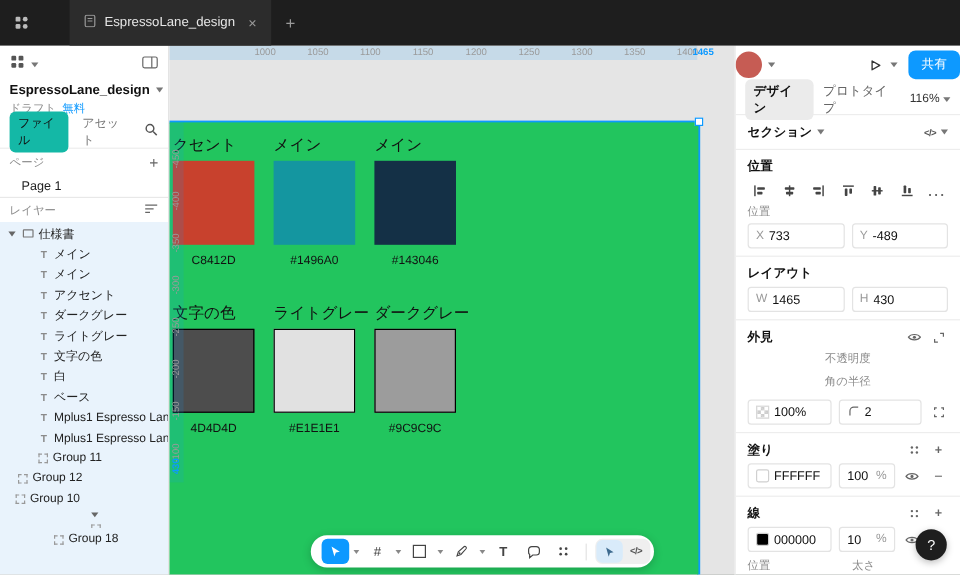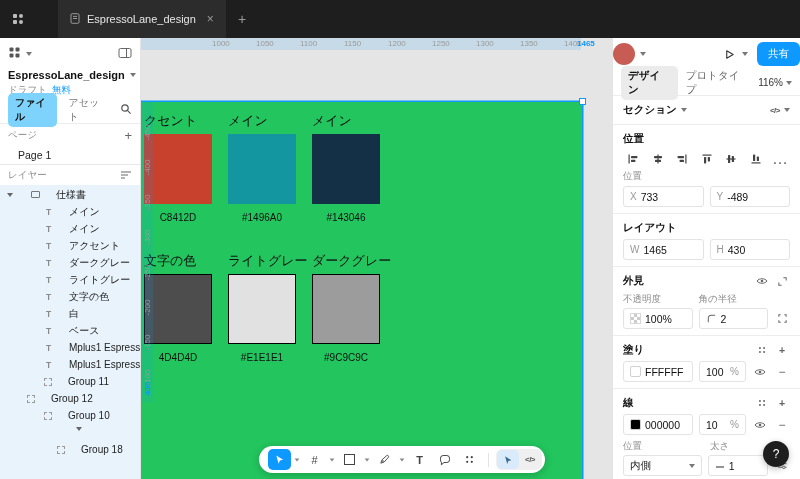--- a/index.html
+++ b/index.html
@@ -20,27 +20,27 @@
   
   .left{position:absolute;top:38px;left:0;width:140px;bottom:0;background:#fff;border-right:1px solid #E4E4E4;display:flex;flex-direction:column;overflow:hidden;z-index:5;}
   .ls-row{display:flex;align-items:center;padding:0 8px;flex:none;gap:5px;}
   .ls-r1{height:24px;padding-top:4px;}
   .ls-r2{height:17px;font-size:11px;font-weight:700;color:#111;}
   .ls-r3{height:14px;font-size:9.5px;}
   .muted{color:#8C8C8C;font-size:9.5px;}
   .free{color:#0D99FF;}
   .ls-r4{height:26px;border-bottom:1px solid #EDEDED;}
   .pill{font-size:10px;color:#777;padding:3px 7px;border-radius:5px;}
-  .pill.active{background:#7dd3fc;color:#111;font-weight:700;}
+  .pill.active{background:#14b8a6;color:#111;font-weight:400;}
   .ls-r5{height:22px;}
   .plusbtn{color:#666;font-size:13px;}
   .ls-r6{height:18px;font-size:10.5px;color:#222;padding-left:18px;display:flex;align-items:center;}
   .ls-r7{height:20px;}
   .layers{flex:1;background:#E9F3FC;overflow:hidden;padding-top:1px;}
-  .lrow{height:17px;display:flex;align-items:center;gap:16px;font-size:10px;color:#222;white-space:nowrap;overflow:hidden;}
+  .lrow{height:17px;display:flex;align-items:center;gap:4px;font-size:10px;color:#222;white-space:nowrap;overflow:hidden;}
   .lchev{width:9px;height:9px;position:relative;flex:none;}
   .lchev.exp::after{content:'';position:absolute;left:1px;top:3px;border-left:3.5px solid transparent;border-right:3.5px solid transparent;border-top:4px solid #666;}
   .ticon{font-size:8.5px;font-weight:700;color:#8A8A8A;width:9px;text-align:center;flex:none;}
   .gicon{width:8px;height:8px;border:1px dashed #999;flex:none;box-sizing:border-box;}
   .sicon{width:9px;height:7px;border:1px solid #777;border-radius:1px;flex:none;box-sizing:border-box;}
   .ltext{overflow:hidden;text-overflow:clip;}
 
   
   .canvas{position:absolute;top:38px;left:141px;width:472px;bottom:0;background:#E5E5E5;overflow:hidden;}
   .frame{position:absolute;left:-60px;top:64px;width:501px;height:384px;background:#22c55e;box-shadow:0 0 0 1.5px #0D99FF;z-index:1;}
@@ -244,21 +244,21 @@
         <div class="lrow" style="padding-left: 19px;">
           <span class="lchev"></span>
           <span class="gicon"></span>
           <span class="ltext">Group 11</span>
         </div>
         <div class="lrow" style="padding-left: 2px;">
           <span class="lchev"></span>
           <span class="gicon"></span>
           <span class="ltext">Group 12</span>
         </div>
-        <div class="lrow" style="padding-left: 19px;">
+        <div class="lrow" style="">
           <span class="lchev"></span>
           <span class="gicon"></span>
           <span class="ltext">Group 10</span>
         </div>
         <div class="lrow" style="padding-left: 19px; flex-direction: column;">
           <span class="lchev exp"></span>
           <span class="gicon"></span>
           <span class="ltext">Group 13</span>
         </div>
         <div class="lrow" style="padding-left: 32px;">
@@ -507,21 +507,21 @@
               <path d="M1 6 C3 3 9 3 11 6 C9 9 3 9 1 6 Z" fill="none" stroke="#666"></path>
               <circle cx="6" cy="6" r="1.3" fill="#666"></circle>
             </svg>
           </span>
         <span class="iconbtn">
             <svg width="11" height="11" viewBox="0 0 12 12">
               <path d="M7 2 H10 V5 M5 10 H2 V7" fill="none" stroke="#666" stroke-width="1.1"></path>
             </svg>
           </span>
       </div>
-      <div class="fieldrow" style="margin-top:4px;">
+      <div class="fieldrow" style="margin-top:4px;flex-direction:column;">
         <span class="rsub" style="flex:1;">不透明度</span>
         <span class="rsub" style="flex:1;">角の半径</span>
         <span style="width:16px;"></span>
       </div>
       <div class="fieldrow" style="margin-top:2px;">
         <div class="field">
           <span class="checker"></span>
           <input value="100%" style="">
         </div>
         <div class="field">

